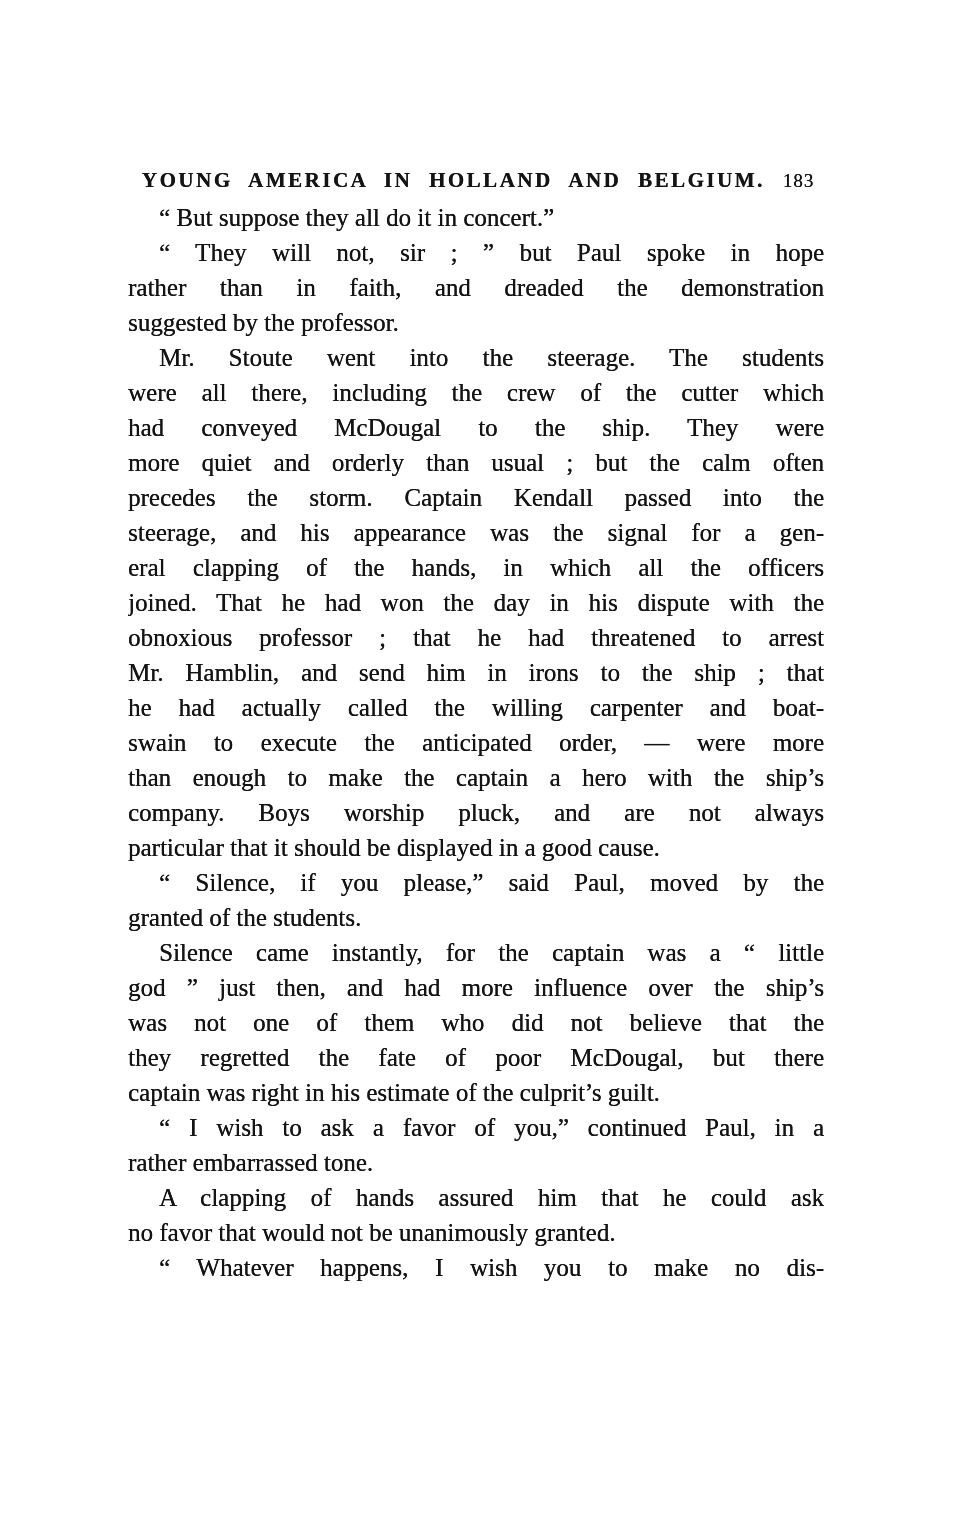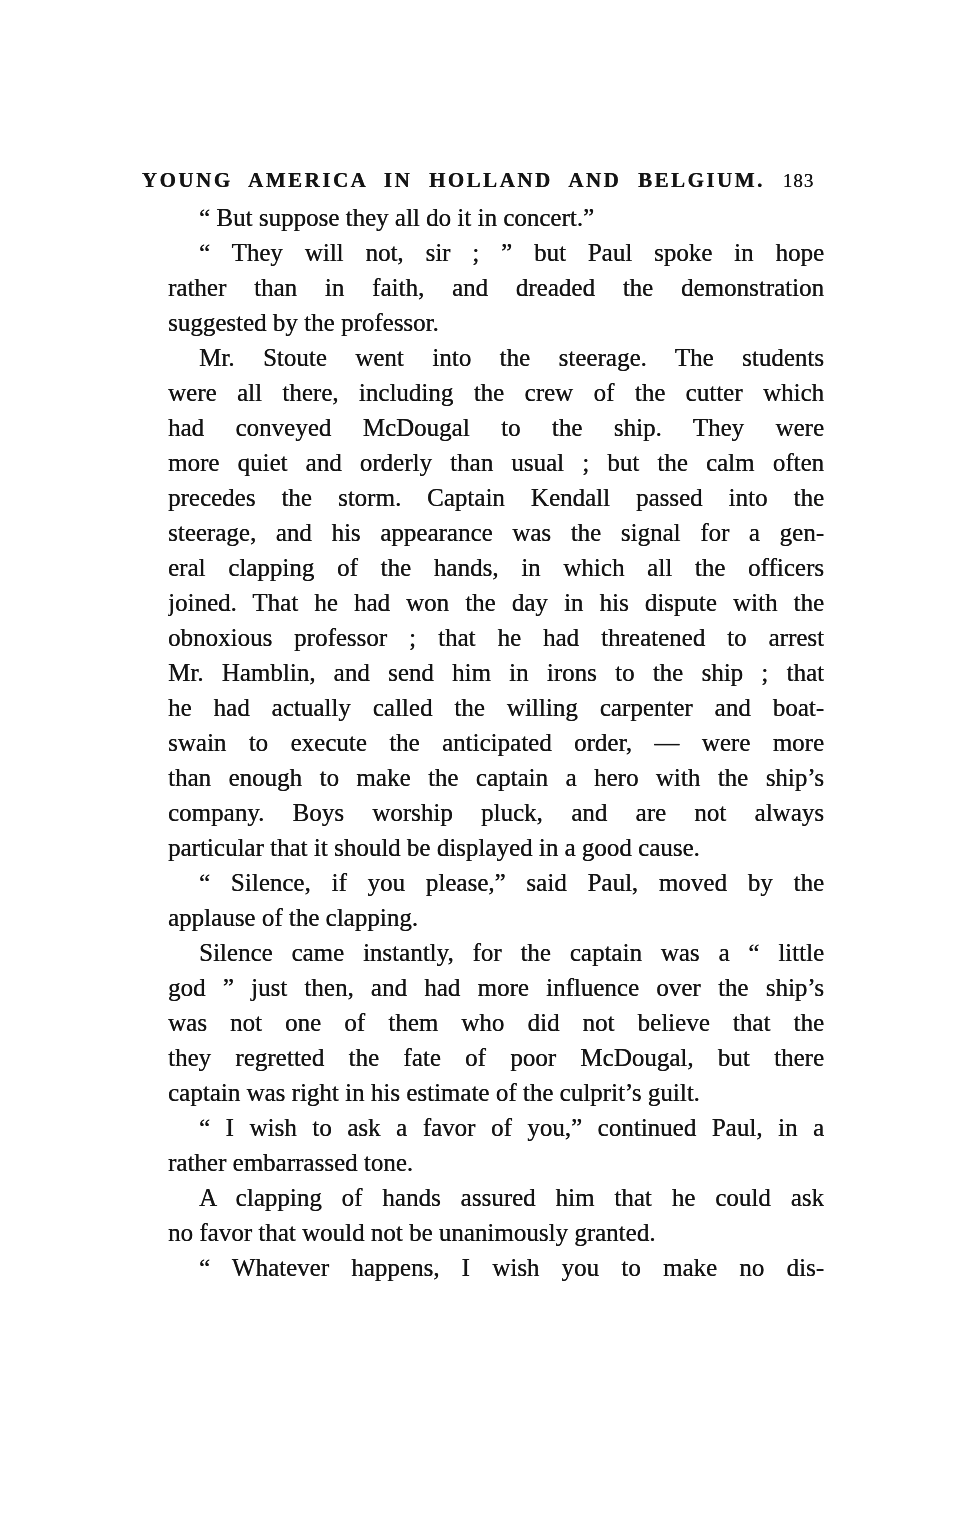--- a/index.html
+++ b/index.html
@@ -45,21 +45,20 @@
     top: 200px;
     left: 128px;
     width: 696px;
     font-size: 25px;
     line-height: 35px;
     text-shadow: 0.25px 0 0 currentColor;
   }
   .text-line {
     height: 35px;
     overflow: hidden;
-    margin-left: 40px;
   }
   .text-line.justify {
     text-align: justify;
     text-align-last: justify;
   }
   .text-line.indent {
     text-indent: 31px;
   }
   
   .watermark {
@@ -106,21 +105,21 @@
       <div class="text-line justify">eral clapping of the hands, in which all the officers</div>
       <div class="text-line justify">joined. That he had won the day in his dispute with the</div>
       <div class="text-line justify">obnoxious professor ; that he had threatened to arrest</div>
       <div class="text-line justify">Mr. Hamblin, and send him in irons to the ship ; that</div>
       <div class="text-line justify">he had actually called the willing carpenter and boat-</div>
       <div class="text-line justify">swain to execute the anticipated order, — were more</div>
       <div class="text-line justify">than enough to make the captain a hero with the ship’s</div>
       <div class="text-line justify">company. Boys worship pluck, and are not always</div>
       <div class="text-line">particular that it should be displayed in a good cause.</div>
       <div class="text-line justify indent">“ Silence, if you please,” said Paul, moved by the</div>
-      <div class="text-line">applause of the clapping.</div>
+      <div class="text-line">granted of the students.</div>
       <div class="text-line justify indent">Silence came instantly, for the captain was a “ little</div>
       <div class="text-line justify">god ” just then, and had more influence over the ship’s</div>
       <div class="text-line justify">was not one of them who did not believe that the</div>
       <div class="text-line justify">they regretted the fate of poor McDougal, but there</div>
       <div class="text-line">captain was right in his estimate of the culprit’s guilt.</div>
       <div class="text-line justify indent">“ I wish to ask a favor of you,” continued Paul, in a</div>
       <div class="text-line">rather embarrassed tone.</div>
       <div class="text-line justify indent">A clapping of hands assured him that he could ask</div>
       <div class="text-line">no favor that would not be unanimously granted.</div>
       <div class="text-line justify indent">“ Whatever happens, I wish you to make no dis-</div>

